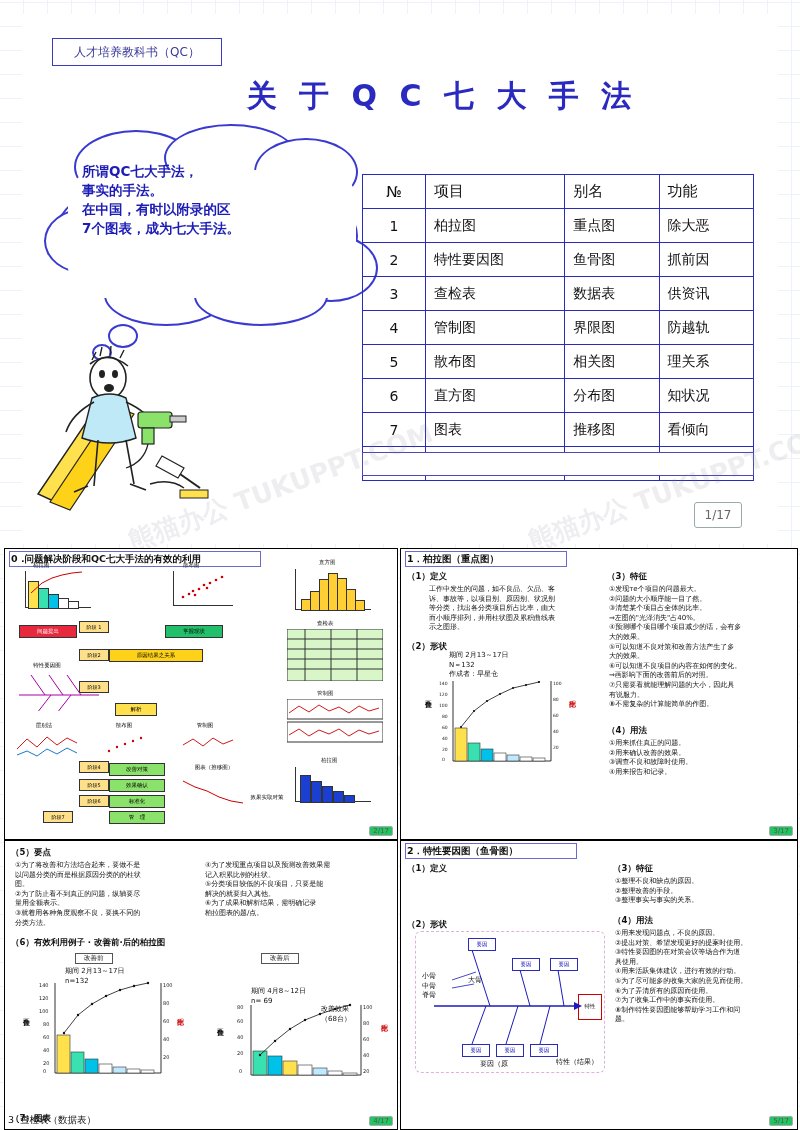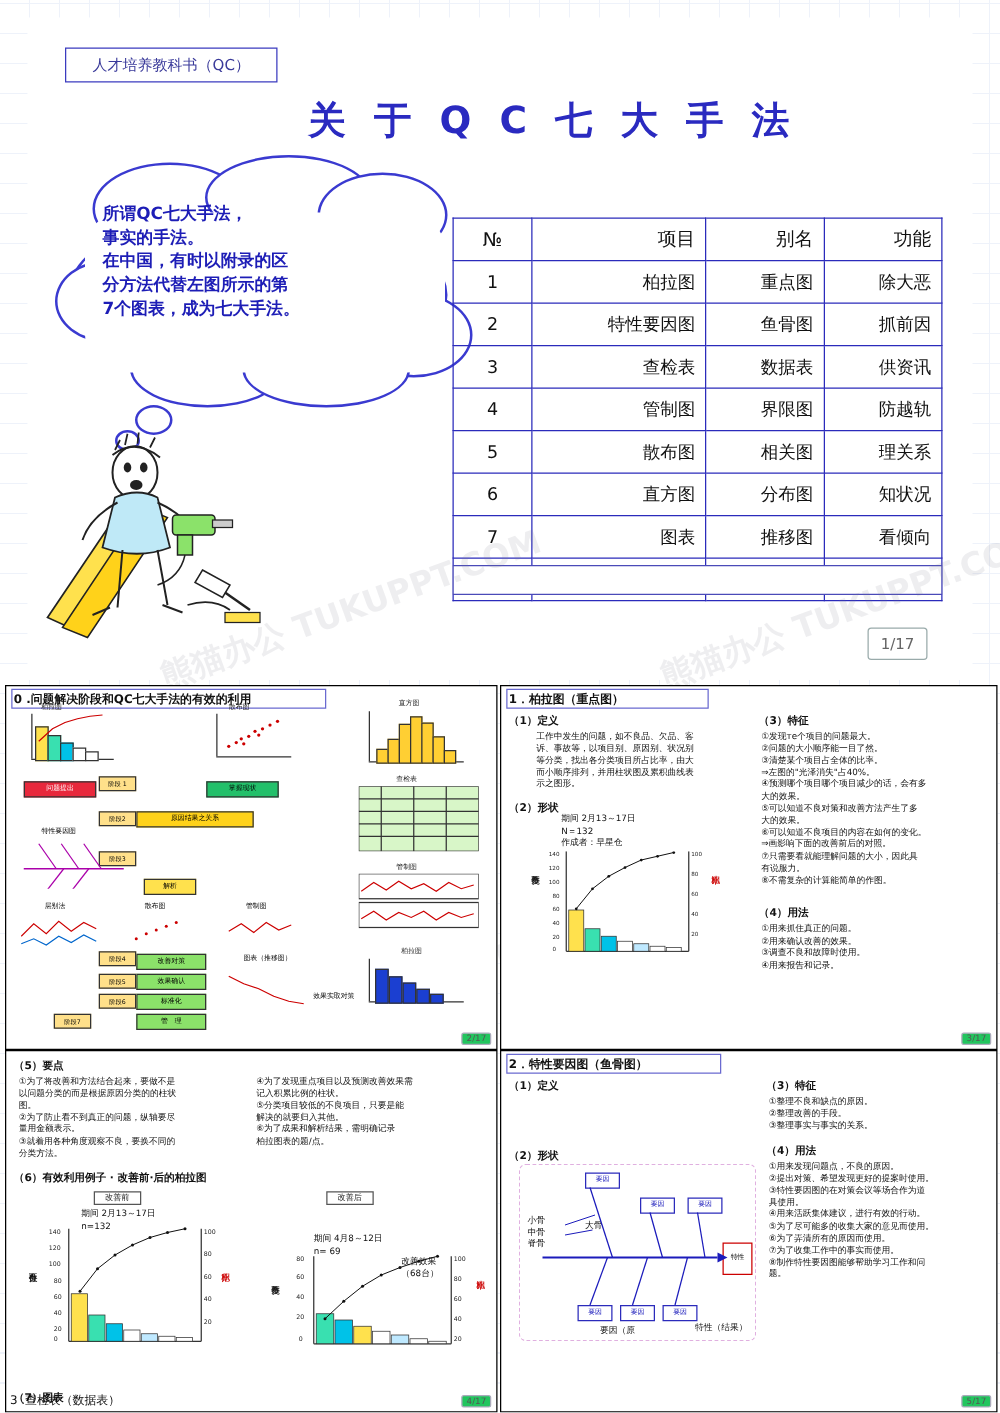--- a/index.html
+++ b/index.html
@@ -15,21 +15,21 @@
   .s1-title{position:absolute;left:120px;top:62px;width:600px;text-align:center;font-size:30px;font-weight:bold;color:#2a2ac0;letter-spacing:6px;}
   
   .cloud{position:absolute;left:22px;top:110px;width:330px;height:210px;}
   .cloud .blob{position:absolute;background:#fff;border:2px solid #3a3ad0;border-radius:50%;}
   .cloud-text{position:absolute;left:38px;top:38px;width:262px;font-size:13.5px;font-weight:bold;color:#1d1db6;line-height:19px;z-index:5;}
   .cloud-text div{white-space:nowrap;}
   .dot1{position:absolute;left:86px;top:310px;width:26px;height:20px;border:2px solid #3a3ad0;border-radius:50%;background:#fff;}
   .dot2{position:absolute;left:70px;top:330px;width:16px;height:13px;border:2px solid #3a3ad0;border-radius:50%;background:#fff;}
   
   .s1-table{position:absolute;left:340px;top:160px;width:392px;border-collapse:collapse;}
-  .s1-table td,.s1-table th{border:1px solid #2b2bbb;height:33px;font-size:14px;color:#111;padding:0 8px;text-align:right;}
+  .s1-table td,.s1-table th{border:1px solid #2b2bbb;height:33px;font-size:14px;color:#111;padding:0 8px;text-align:left;}
   .s1-table th{font-size:15px;font-weight:normal;}
   .s1-table td:first-child,.s1-table th:first-child{text-align:center;width:46px;}
   .s1-bottombar{position:absolute;left:340px;top:438px;width:390px;height:22px;border:1px solid #4a4ab8;background:#fff;}
   .s1-pageno{position:absolute;left:672px;top:488px;width:46px;height:24px;border:1px solid #9aa;border-radius:3px;font-size:12px;color:#666;text-align:center;line-height:24px;background:#fff;}
   
   .worker{position:absolute;left:8px;top:330px;width:200px;height:180px;}
   
   .grid{position:absolute;left:0;top:548px;width:800px;height:582px;}
   .panel{position:absolute;background:#fff;border:1px solid #000000;}
   .p0{left:4px;top:0px;width:392px;height:290px;}
@@ -75,21 +75,20 @@
     <div class="blob" style="left:210px;top:14px;width:100px;height:64px;"></div>
     <div class="blob" style="left:0px;top:84px;width:80px;height:62px;"></div>
     <div class="blob" style="left:240px;top:110px;width:90px;height:64px;"></div>
     <div class="blob" style="left:60px;top:140px;width:120px;height:58px;"></div>
     <div class="blob" style="left:150px;top:142px;width:130px;height:56px;"></div>
     <div class="blob" style="left:24px;top:46px;width:288px;height:128px;border:none;border-radius:30px;"></div>
     <div class="cloud-text">
       <div>所谓QC七大手法，</div>
       <div>事实的手法。</div>
       <div>在中国，有时以附录的区</div>
-      <div>分方法代替左图所示的第</div>
       <div>7个图表，成为七大手法。</div>
     </div>
   </div>
   <div class="dot1"></div>
   <div class="dot2"></div>
 
   <svg class="worker" viewBox="0 0 200 180">
 
     <polygon points="8,150 70,58 96,66 30,160" fill="#ffe14d" stroke="#222" stroke-width="1.4"></polygon>
     <polygon points="20,158 84,62 104,70 40,166" fill="#ffd21a" stroke="#222" stroke-width="1.2"></polygon>

